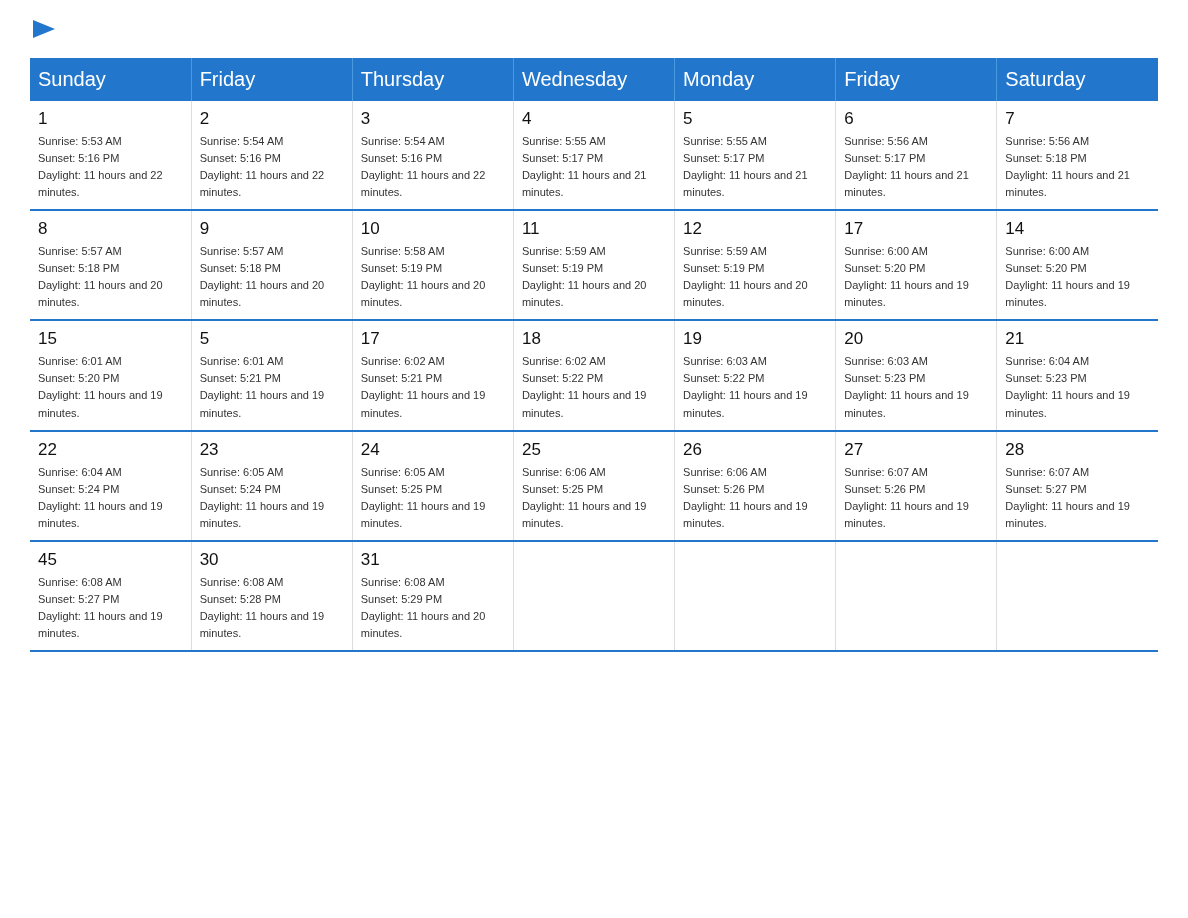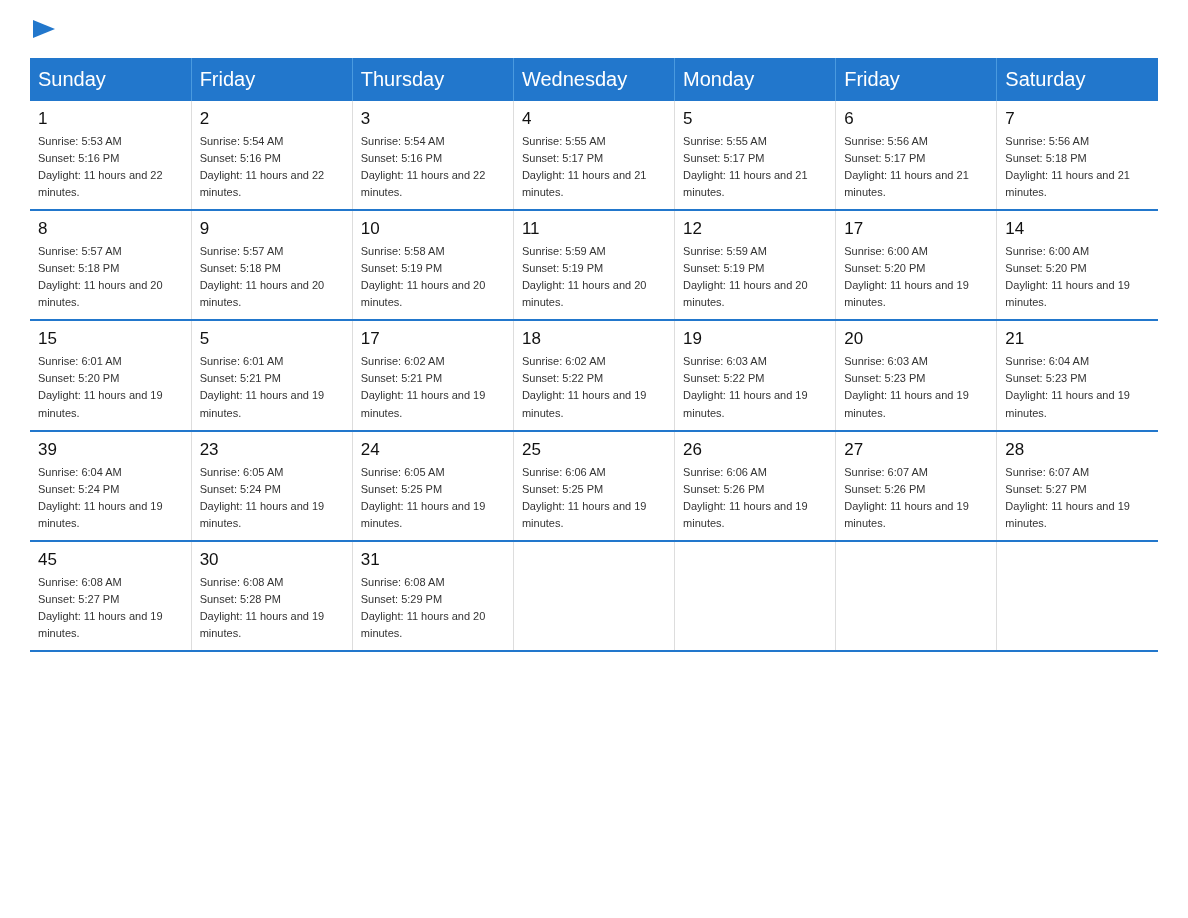--- a/index.html
+++ b/index.html
@@ -298,21 +298,21 @@
           <span class="day-number">21</span>
           <div class="day-info">
             Sunrise: 6:04 AM<br>
             Sunset: 5:23 PM<br>
             Daylight: 11 hours and 19 minutes.
           </div>
         </td>
       </tr>
       <tr>
         <td>
-          <span class="day-number">39</span>
+          <span class="day-number">22</span>
           <div class="day-info">
             Sunrise: 6:04 AM<br>
             Sunset: 5:24 PM<br>
             Daylight: 11 hours and 19 minutes.
           </div>
         </td>
         <td>
           <span class="day-number">23</span>
           <div class="day-info">
             Sunrise: 6:05 AM<br>

